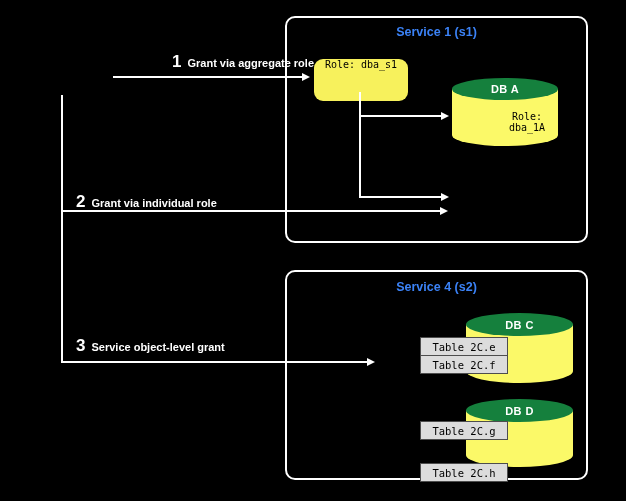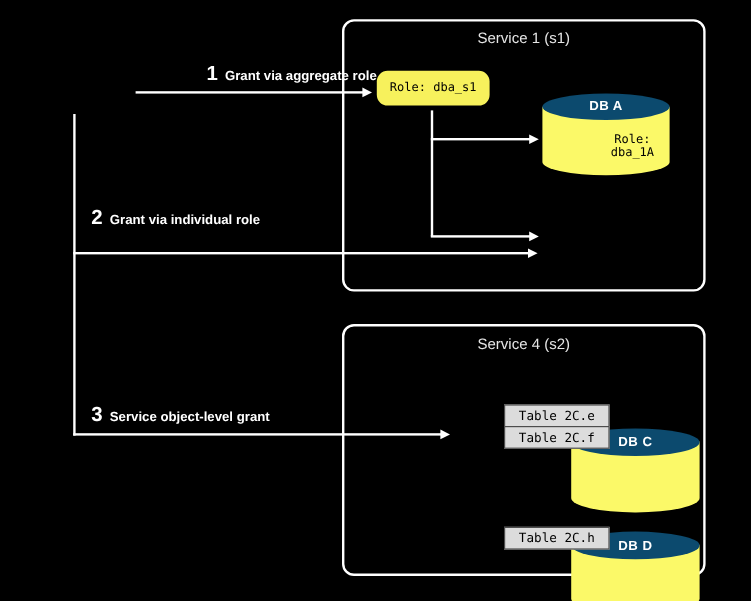--- a/index.html
+++ b/index.html
@@ -29,52 +29,52 @@
   .grant-label .txt{font-size:11px;font-weight:bold;}
   
   .service-box{
     position:absolute;left:285px;width:303px;box-sizing:border-box;
     border:2px solid #ffffff;border-radius:10px;
   }
   .service1{top:16px;height:227px;}
   .service2{top:270px;height:210px;}
   .service-title{
     position:absolute;left:285px;width:303px;text-align:center;
-    color:#e5e5e5;font-weight:normal;font-size:12.5px;
+    color:#3b82f6;font-weight:bold;font-size:12.5px;
   }
   .service1-title{top:25px;}
   .service2-title{top:280px;}
   
   .role-box{
-    position:absolute;left:314px;top:59px;width:94px;height:29px;
+    position:absolute;left:314px;top:59px;width:94px;height:42px;
     background:#f7f15c;border-radius:9px;
-    display:flex;align-items:center;justify-content:center;
+    display:flex;justify-content:center;
     color:#000;font-family:"DejaVu Sans Mono",monospace;font-size:10px;
   }
   
   .cylinder{position:absolute;}
   .cyl-body{
     position:absolute;left:0;right:0;background:#fbf968;z-index:1;
   }
   .cyl-top{
-    position:absolute;left:0;right:0;top:0;background:#0c4a6e;border-radius:50%;z-index:2;
+    position:absolute;left:0;right:0;top:0;background:#15803d;border-radius:50%;z-index:2;
     display:flex;align-items:center;justify-content:center;
     color:#ffffff;font-weight:bold;font-size:11px;letter-spacing:.4px;
   }
   .cyl-role{
     position:absolute;left:0;right:0;z-index:2;text-align:center;
     color:#000;font-family:"DejaVu Sans Mono",monospace;font-size:10px;
   }
   .cyl-s1{left:452px;width:106px;height:68px;}
   .cyl-s1 .cyl-top{height:22px;}
   .cyl-s1 .cyl-body{top:11px;height:57px;border-radius:0 0 53px 53px / 0 0 11px 11px;}
   .cyl-s1 .cyl-role{top:33px;margin-left:44px;}
   .cyl-dba{top:78px;}
   .cyl-dbb{top:165px;}
-  .cyl-s2{left:476px;width:107px;margin-top:44px;}
+  .cyl-s2{left:466px;width:107px;}
   .cyl-s2 .cyl-top{height:23px;}
   .cyl-dbc{top:313px;height:70px;}
   .cyl-dbc .cyl-body{top:11px;height:59px;border-radius:0 0 53px 53px / 0 0 12px 12px;}
   .cyl-dbd{top:399px;height:68px;}
   .cyl-dbd .cyl-body{top:11px;height:57px;border-radius:0 0 53px 53px / 0 0 12px 12px;}
   
   .table-chip{
     position:absolute;left:380px;width:88px;height:19px;box-sizing:border-box;
     background:#dcdcdc;border:1.5px solid #4d4d4d;z-index:3;
     display:flex;align-items:center;justify-content:center;
@@ -91,21 +91,21 @@
   <div class="line h" style="left:113px;top:76px;width:190px;"></div>
   <div class="arrow" style="left:302px;top:72.5px;"></div>
   <div class="line h" style="left:61px;top:210px;width:381px;"></div>
   <div class="arrow" style="left:440px;top:206.5px;"></div>
   <div class="line h" style="left:61px;top:361px;width:308px;"></div>
   <div class="arrow" style="left:367px;top:357.5px;"></div>
 
   <div class="grant-label" style="left:124px;top:52px;margin-left:48px;">
     <span class="num">1</span><span class="txt">Grant via aggregate role</span>
   </div>
-  <div class="grant-label" style="left:76px;top:172px;">
+  <div class="grant-label" style="left:76px;top:192px;">
     <span class="num">2</span><span class="txt">Grant via individual role</span>
   </div>
   <div class="grant-label" style="left:76px;top:336px;">
     <span class="num">3</span><span class="txt">Service object-level grant</span>
   </div>
 
   <div class="service-box service1"></div>
   <div class="service-title service1-title">Service 1 (s1)</div>
 
   <div class="role-box">
@@ -137,15 +137,16 @@
   </div>
   <div class="table-chip" style="top:337px;">Table 2C.e</div>
   <div class="table-chip" style="top:355px;">Table 2C.f</div>
 
   <div class="cylinder cyl-s2 cyl-dbd">
     <div class="cyl-body"></div>
     <div class="cyl-top">
       <span>DB D</span>
     </div>
   </div>
-  <div class="table-chip" style="top:439px;">Table 2C.h</div>
+  <div class="table-chip" style="top:421px;">Table 2C.g</div>
+  <div class="table-chip" style="top:463px;">Table 2C.h</div>
 
 </div>
 
 </body></html>

